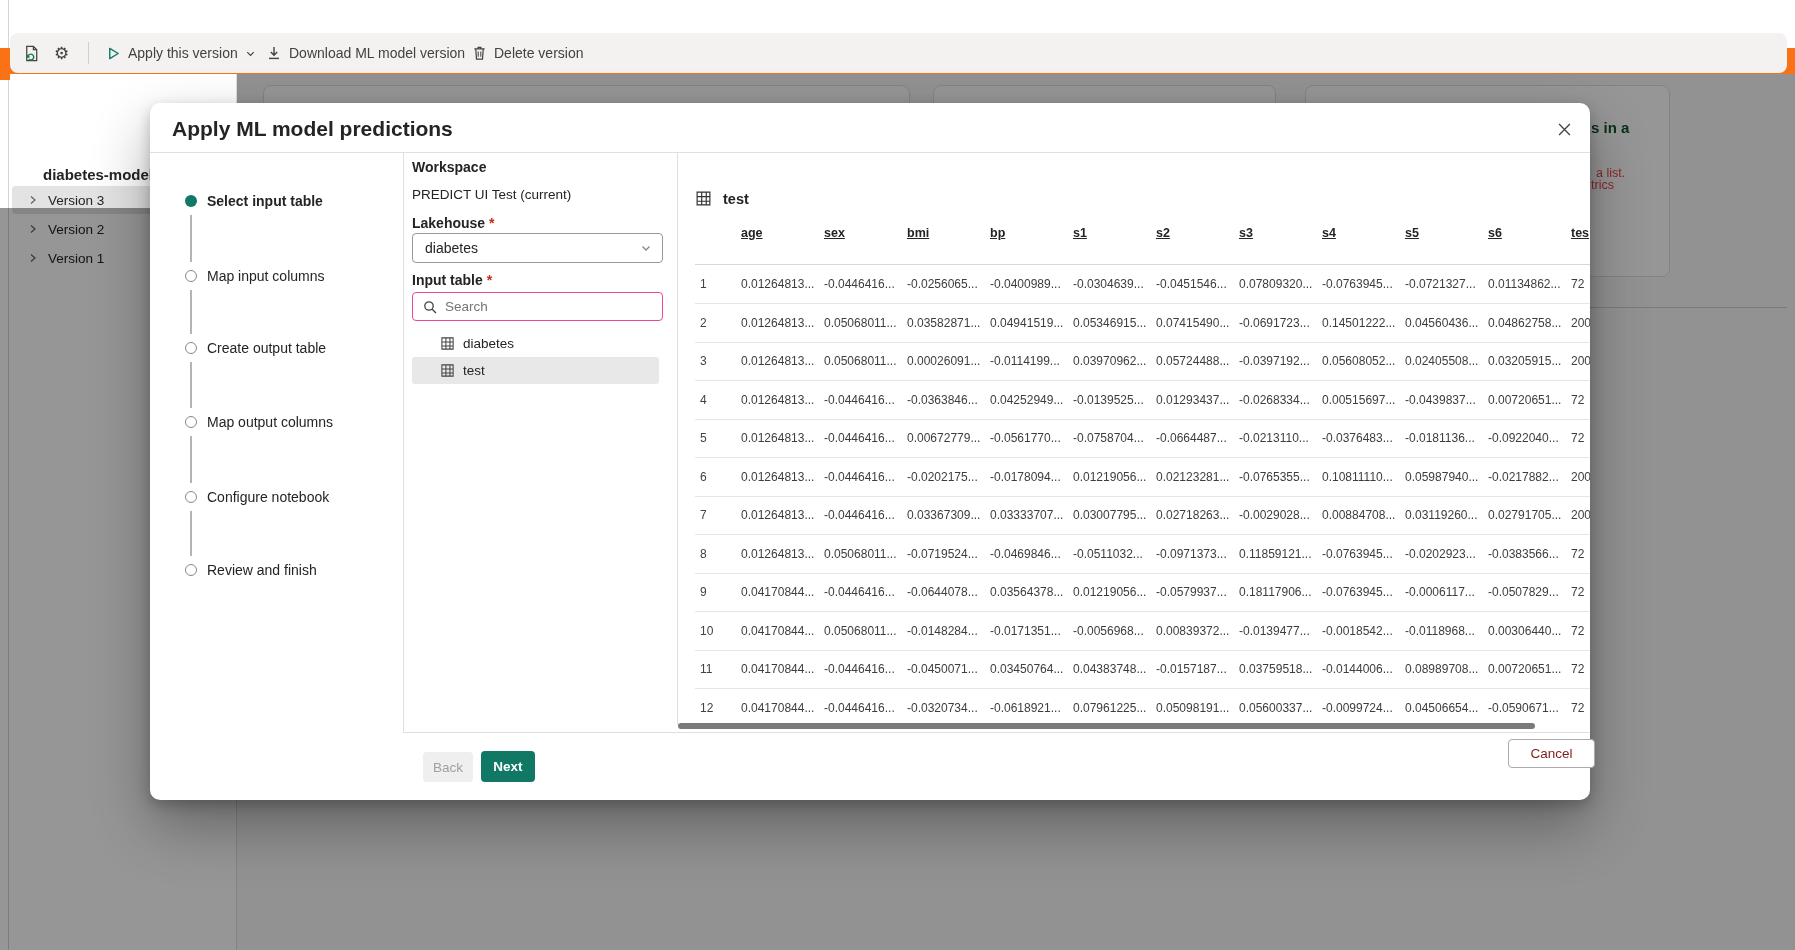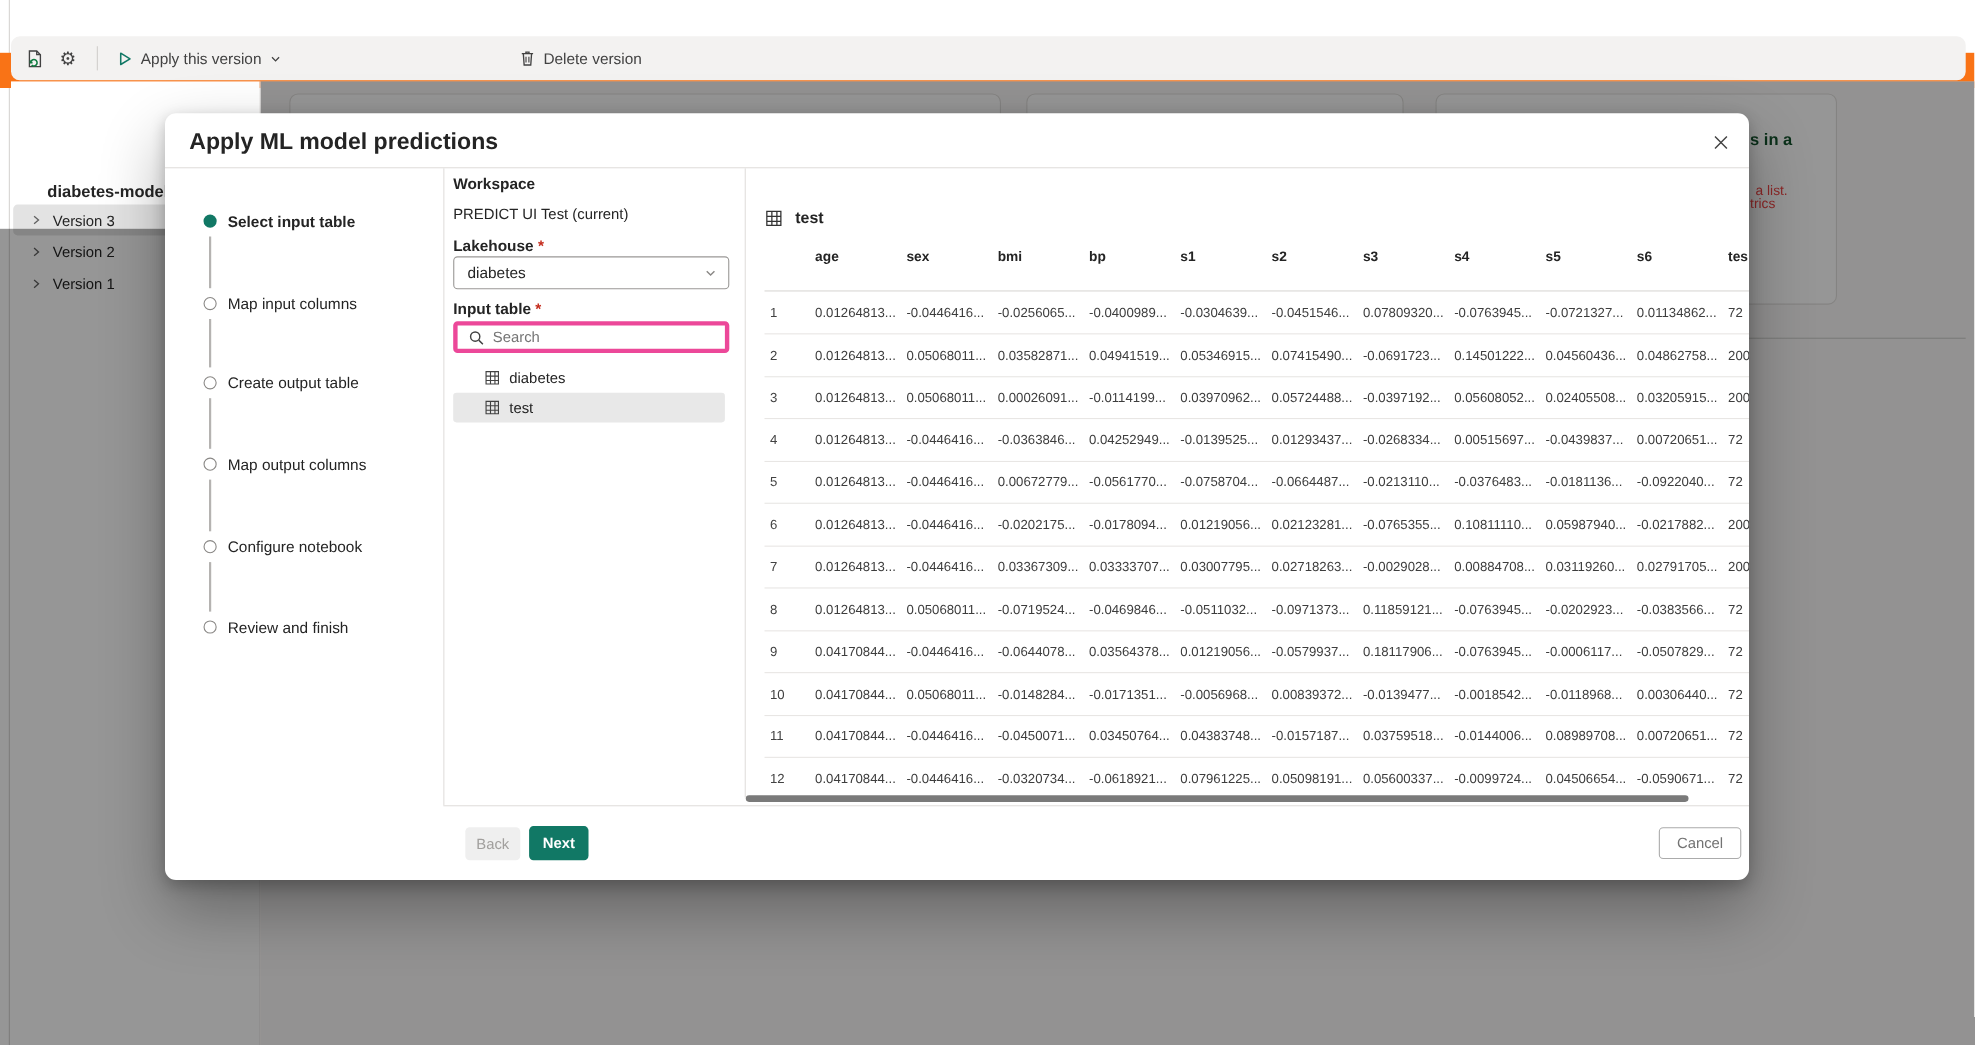--- a/index.html
+++ b/index.html
@@ -59,50 +59,50 @@
   .step-conn { position:absolute; left:40px; width:1.5px; background:#b5b3b1; }
 
   
   .fld-label { position:absolute; left:262px; font-size:14px; font-weight:700; color:#242424; }
   .req { color:#c42b1c; font-weight:700; }
   #workspace-value { left:262px; top:84px; font-size:13.5px; color:#242424; font-weight:400; }
   #lakehouse-select { left:262px; top:130px; width:251px; height:30px; border:1px solid #9a9896;
     border-radius:4px; background:#fff; display:flex; align-items:center; padding:0 10px 0 12px;
     font-size:14px; color:#242424; cursor:pointer; }
   #lakehouse-select .grow { flex:1; }
-  #search-box { left:262px; top:189px; width:251px; height:29px; border:4px solid #ec4899;
+  #search-box { left:262px; top:189px; width:251px; height:29px; border:1px solid #ec4899;
     border-radius:4px; background:#fff; display:flex; align-items:center; padding:0 8px 0 10px; gap:8px; }
   #search-box input { border:none; outline:none; flex:1; font-size:13.5px; color:#242424;
     font-family:"Liberation Sans", sans-serif; background:transparent; }
   #search-box input::placeholder { color:#757575; }
   .tree-row { position:absolute; left:262px; width:247px; height:27px; border-radius:3px;
     display:flex; align-items:center; gap:8px; padding-left:28px; font-size:13.5px; color:#242424; cursor:pointer; }
   .tree-row.sel { background:#e8e8e8; }
 
   
   #preview-pane { left:528px; top:49px; width:912px; height:563px; overflow:hidden; }
   #preview-title { position:absolute; left:17px; top:38px; display:flex; align-items:center; gap:11px;
     font-size:14.5px; font-weight:700; color:#242424; }
   .trow { position:absolute; left:0; display:flex; padding-left:22px; align-items:center; }
   .trow .cell-n { width:41px; font-size:12px; color:#424242; }
   .trow .cell { width:83px; font-size:12px; color:#3d3d3d; white-space:nowrap; overflow:hidden; }
   .trow .cell.last { width:60px; }
-  #thead-row { top:63px; height:36px; font-weight:700; }
+  #thead-row { top:63px; height:36px; font-weight:700;text-decoration:underline; }
   #thead-row .cell { font-size:12.5px; color:#242424; font-weight:700; }
   #thead-underline { position:absolute; left:17px; top:112px; width:895px; height:1px; background:#d9d7d5; }
   .row-sep { position:absolute; left:17px; width:895px; height:1px; background:#e8e6e4; }
 
   #hscroll-thumb { left:528px; top:620px; width:857px; height:6px; background:#7a7a7a; border-radius:3px; cursor:pointer; }
   #footer-divider { left:253px; top:629px; width:1187px; height:1px; background:#e1dfdd; }
 
   .btn { position:absolute; border-radius:4px; font-size:13.5px; display:flex; align-items:center;
     justify-content:center; cursor:pointer; font-family:"Liberation Sans", sans-serif; }
   #btn-back { left:273px; top:649px; width:50px; height:30px; background:#efefef; color:#a19f9d; }
   #btn-next { left:331px; top:648px; width:54px; height:31px; background:#117865; color:#fff; font-weight:700; }
-  #btn-cancel { left:1358px; top:649px; width:75px; height:29px; background:#fff; border:1px solid #ababab; color:#737373; }
+  #btn-cancel { left:1358px; top:636px; width:87px; height:29px; background:#fff; border:1px solid #ababab; color:#7f1d1d; }
 
   svg { display:block; }
 </style>
 </head>
 <body>
 
 <div id="app">
 
   <div class="abs" id="rail-line"></div>
 
@@ -132,20 +132,29 @@
         <svg width="15" height="15" viewBox="0 0 16 16">
             <path d="M4 2.5l9 5.5-9 5.5z" fill="none" stroke="#117865" stroke-width="1.5" stroke-linejoin="round"></path>
           </svg>
       </span>
       <span>Apply this version</span>
       <span>
         <svg width="11" height="11" viewBox="0 0 12 12">
             <path d="M2.5 4.5L6 8l3.5-3.5" fill="none" stroke="#424242" stroke-width="1.3"></path>
           </svg>
       </span>
+    </div>
+    <div class="tbtn" style="left:256px;">
+      <span>
+        <svg width="16" height="16" viewBox="0 0 16 16">
+            <path d="M8 2v8M4.8 7l3.2 3.2L11.2 7" fill="none" stroke="#424242" stroke-width="1.4"></path>
+            <path d="M3 13.4h10" stroke="#424242" stroke-width="1.4"></path>
+          </svg>
+      </span>
+      <span>Download ML model version</span>
     </div>
     <div class="tbtn" style="left:462px;">
       <span>
         <svg width="15" height="16" viewBox="0 0 16 17">
             <path d="M2.5 4h11M6.5 4V2.5h3V4M4 4l.8 11h6.4L12 4" fill="none" stroke="#424242" stroke-width="1.3"></path>
             <path d="M6.6 7v5.5M9.4 7v5.5" stroke="#424242" stroke-width="1.1"></path>
           </svg>
       </span>
       <span>Delete version</span>
     </div>

